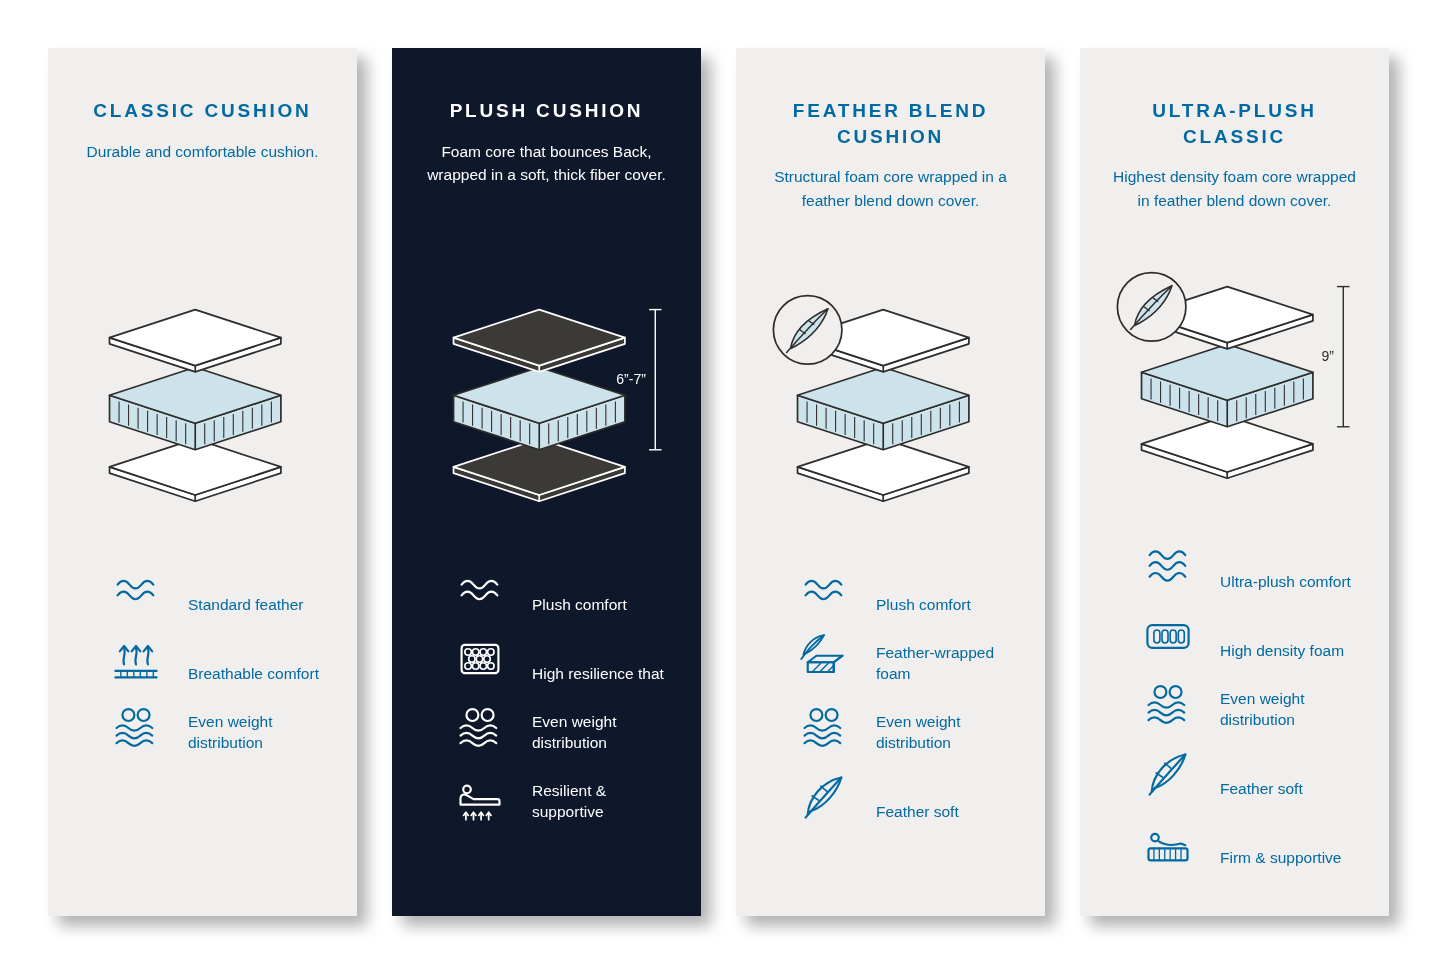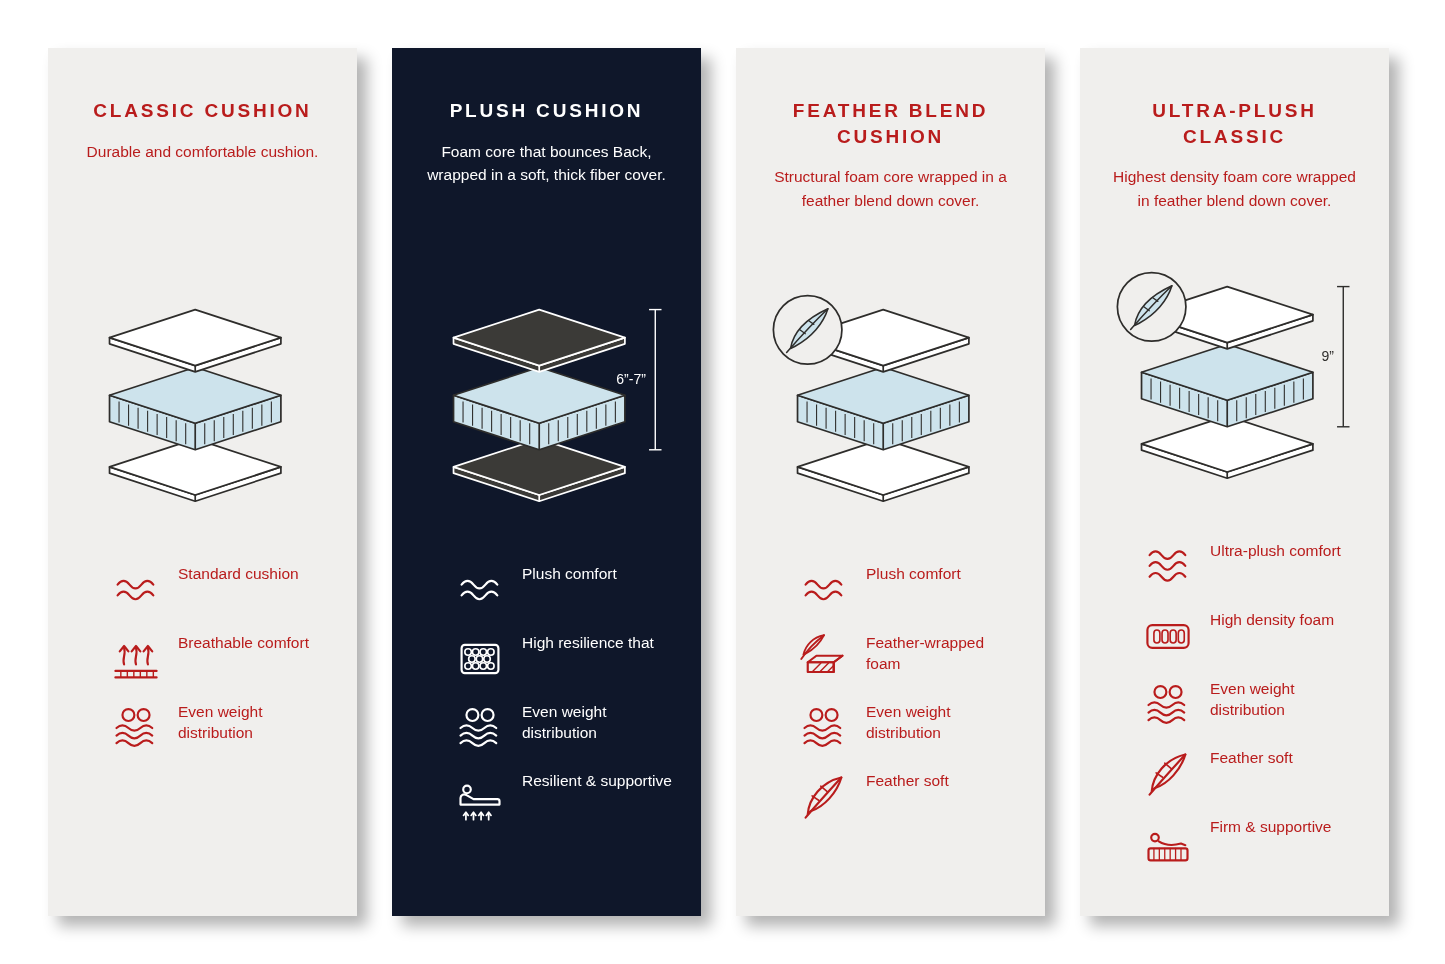--- a/index.html
+++ b/index.html
@@ -15,21 +15,21 @@
     position: absolute; left: 48px; top: 48px;
     display: flex; gap: 35px;
   }
   .card {
     width: 309px; height: 868px;
     background: #f0efed;
     box-shadow: 10px 10px 14px rgba(0,0,0,0.30);
     box-sizing: border-box;
     padding: 50px 24px 30px 24px;
     display: flex; flex-direction: column; align-items: center;
-    color: #b91c1c;
+    color: #0369a1;
   }
   .card.dark { background: #0f172a; color: #ffffff; }
   .card-header { height: 180px; text-align: center; }
   .card-title {
     margin: 0;
     font-size: 19px; font-weight: bold;
     letter-spacing: 2.8px;
     line-height: 1.35;
     max-width: 270px;
   }
@@ -43,21 +43,21 @@
     margin: 16px auto 40px auto;
     flex-shrink: 0;
   }
   svg.cushion { width: 262px; height: 222px; display:block; overflow: visible; }
   ul.features {
     list-style: none;
     margin: 0; padding: 0 0 0 38px;
     width: 100%; box-sizing: border-box;
   }
   li.feature-row {
-    display: flex; align-items: flex-start; gap: 16px;
+    display: flex; align-items: flex-end; gap: 26px;
     margin-bottom: 17px;
   }
   .feat-icon-wrap { width: 52px; height: 52px; flex-shrink: 0; }
   .feat-icon-wrap svg { width: 52px; height: 52px; display:block; }
   .feat-label {
     font-size: 15.5px; line-height: 1.35;
     max-width: 158px;
   }
 </style>
 </head>
@@ -103,21 +103,21 @@
       <ul class="features">
           <li class="feature-row">
             <span class="feat-icon-wrap">
               <svg viewBox="0 0 48 48">
                 <g fill="none" stroke="currentColor" stroke-width="2" stroke-linecap="round" stroke-linejoin="round">
                   <path d="M7 19 q5.5 -7 11 0 t11 0 t11 0"></path>
                   <path d="M7 29 q5.5 -7 11 0 t11 0 t11 0"></path>
                 </g>
               </svg>
             </span>
-            <span class="feat-label">Standard cushion</span>
+            <span class="feat-label">Standard feather</span>
           </li>
           <li class="feature-row">
             <span class="feat-icon-wrap">
               <svg viewBox="0 0 48 48">
                 <g fill="none" stroke="currentColor" stroke-width="2" stroke-linecap="round" stroke-linejoin="round">
                   <path d="M13 29 C11 24 15 19 13 14"></path>
                   <path d="M9 17 L13 12 L17 17"></path>
                   <path d="M24 29 C22 24 26 19 24 14"></path>
                   <path d="M20 17 L24 12 L28 17"></path>
                   <path d="M35 29 C33 24 37 19 35 14"></path>

